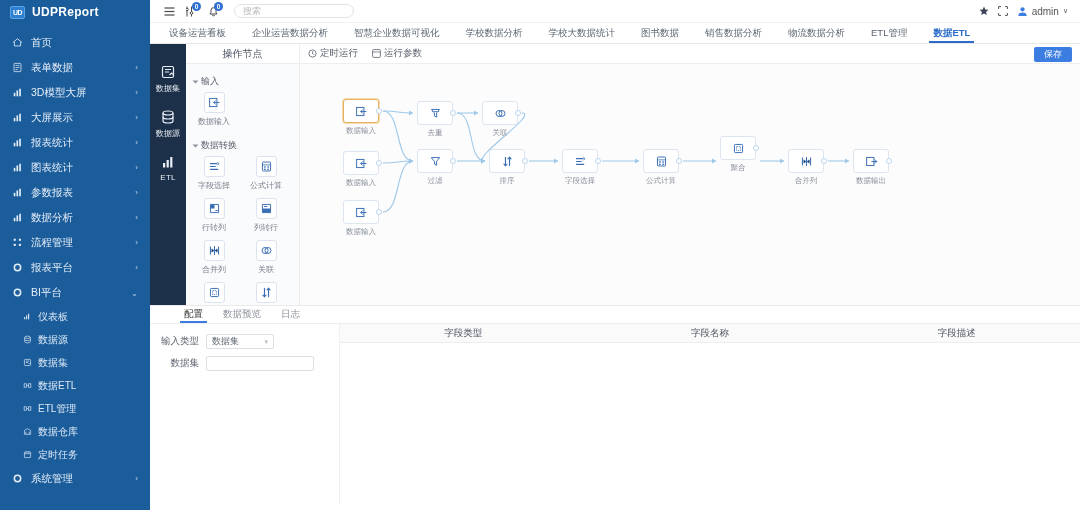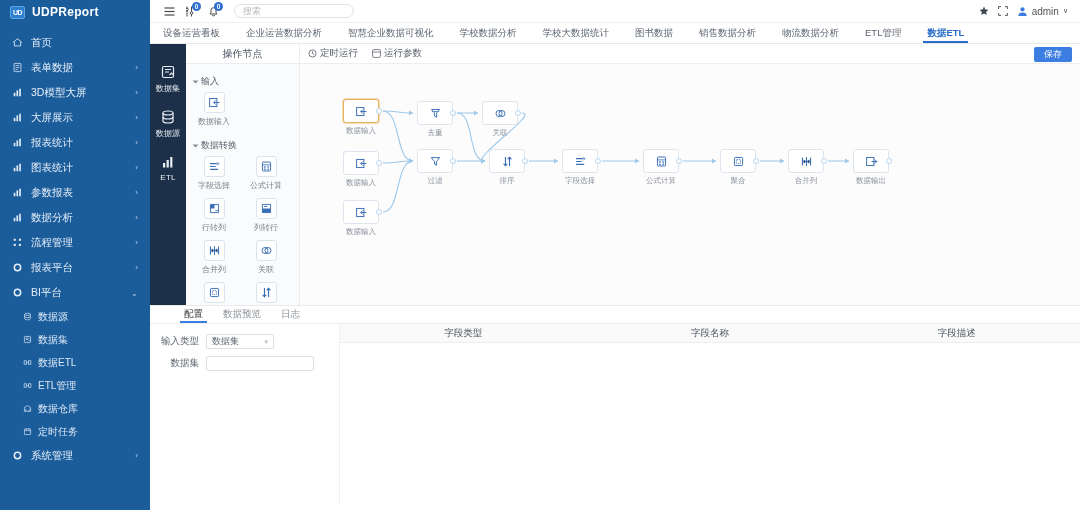--- a/index.html
+++ b/index.html
@@ -60,21 +60,21 @@
     margin-left: 10px; width: 120px; height: 14px; border: 1px solid #e2e2e2;
     border-radius: 7px; font-size: 9px; color: #bbb; padding: 0 8px;
     line-height: 13px; background: #fff;
   }
   .topbar-right { margin-left: auto; display: flex; align-items: center; gap: 9px; padding-right: 4px; }
   .user { display: flex; align-items: center; gap: 4px; font-size: 10px; color: #555; cursor: pointer; }
   .avatar-ic { width: 11px; height: 11px; display: flex; align-items: center; justify-content: center; }
 
   .tabbar {
     height: 21px; background: #fff; border-bottom: 1px solid #e9e9e9;
-    display: flex; align-items: stretch; flex: 0 0 21px;
+    display: flex; align-items: stretch; padding-left: 6px; flex: 0 0 21px;
   }
   .tab {
     padding: 0 13px; display: flex; align-items: center; font-size: 9.5px;
     color: #5b6570; cursor: pointer; position: relative; white-space: nowrap;
   }
   .tab.active { color: #2a6cc9; font-weight: bold; }
   .tab.active:after {
     content: ""; position: absolute; left: 9px; right: 9px; bottom: 0;
     height: 2px; background: #2a6cc9;
   }
@@ -307,20 +307,32 @@
           <span class="mi-ico">
             <svg width="11" height="11" viewBox="0 0 16 16">
               <circle cx="8" cy="8" r="4.6" fill="none" stroke="#e4eef8" stroke-width="2.2"></circle>
               <circle cx="8" cy="8" r="1.6" fill="#1b5c9b"></circle>
             </svg>
           </span>
           <span class="mi-label">BI平台</span>
           <span class="mi-arrow">⌃</span>
         </div>
         <div class="submenu">
+          <div class="sub-item">
+            <span class="si-ico">
+              <svg width="9" height="9" viewBox="0 0 16 16">
+                <g fill="#dbe9f7">
+                  <rect x="2" y="9" width="2" height="4"></rect>
+                  <rect x="5.5" y="6" width="2" height="7"></rect>
+                  <rect x="9" y="3" width="2" height="10"></rect>
+                </g>
+              </svg>
+            </span>
+            <span>仪表板</span>
+          </div>
           <div class="sub-item">
             <span class="si-ico">
               <svg width="9" height="9" viewBox="0 0 16 16">
                 <g fill="none" stroke="#e9eef5" stroke-width="1.2">
                   <ellipse cx="8" cy="4" rx="5" ry="2"></ellipse>
                   <path d="M3 4 V12 a5 2 0 0 0 10 0 V4"></path>
                   <path d="M3 8 a5 2 0 0 0 10 0"></path>
                 </g>
               </svg>
             </span>
@@ -815,21 +827,21 @@
                       <rect x="9" y="7.8" width="2" height="1.6"></rect>
                       <rect x="5" y="10.6" width="2" height="1.6"></rect>
                       <rect x="9" y="10.6" width="2" height="1.6"></rect>
                     </g>
                   </svg>
                 </span>
                 <span class="port out"></span>
               </div>
               <div class="node-label">公式计算</div>
             </div>
-            <div class="node" style="left: 420px; top: 85px;">
+            <div class="node" style="left: 420px; top: 72px;">
               <div class="node-box">
                 <span>
                   <svg width="13" height="13" viewBox="0 0 16 16">
                     <rect x="3" y="3" width="10" height="10" rx="1" fill="none" stroke="#3b6fb5" stroke-width="1.2"></rect>
                     <rect x="5.6" y="5.6" width="4.8" height="4.8" fill="none" stroke="#3b6fb5" stroke-width="1" stroke-dasharray="1.6 1.2"></rect>
                   </svg>
                 </span>
                 <span class="port out"></span>
               </div>
               <div class="node-label">聚合</div>

